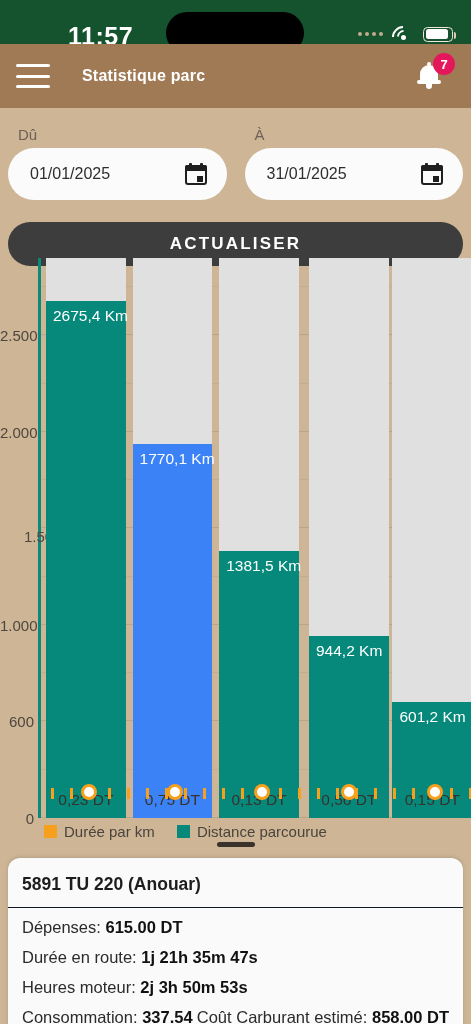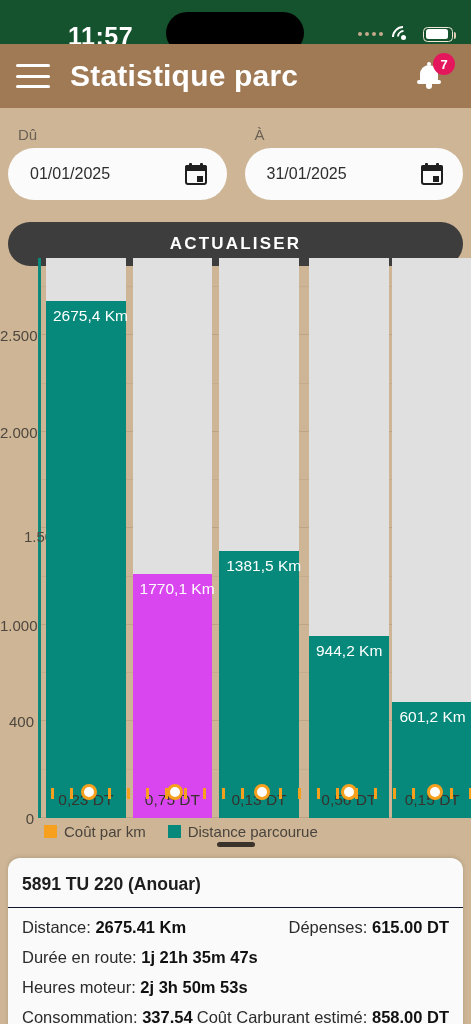--- a/index.html
+++ b/index.html
@@ -45,21 +45,21 @@
     background:#a07a55;
   }
   .appbar-row{
     position:absolute; top:44px; left:0; width:471px; height:64px;
     background:#a07a55; display:flex; align-items:center;
   }
   .hamburger{ width:34px;height:24px; margin-left:16px; display:flex; flex-direction:column;
               justify-content:space-between; cursor:pointer;}
   .hamburger span{ display:block; height:3px; background:#fff; border-radius:2px;}
   .appbar-title{
-    margin-left:20px; color:#fff; font-size:30px; font-weight:bold; letter-spacing:.2px;
+    margin-left:32px; color:#fff; font-size:16px; font-weight:bold; letter-spacing:.2px;
   }
   .bell-wrap{ position:absolute; right:18px; top:12px; width:40px;height:40px;}
   .bell{ position:absolute; left:4px; top:6px; width:24px;height:26px;}
   .bell .body{
     position:absolute; left:3px; top:3px; width:18px;height:17px;
     background:#fff; border-radius:9px 9px 3px 3px;
   }
   .bell .lip{ position:absolute; left:0px; top:18px; width:24px;height:3.5px; background:#fff; border-radius:2px;}
   .bell .clap{ position:absolute; left:9px; top:21.5px; width:6px;height:5px;background:#fff;
                border-radius:0 0 4px 4px;}
@@ -229,37 +229,37 @@
         <div class="gridline" style="bottom: 482.759px;"></div>
         <div class="gridline minor" style="bottom: 48.2759px;"></div>
         <div class="gridline minor" style="bottom: 144.828px;"></div>
         <div class="gridline minor" style="bottom: 241.379px;"></div>
         <div class="gridline minor" style="bottom: 337.931px;"></div>
         <div class="gridline minor" style="bottom: 434.483px;"></div>
         <div class="gridline minor" style="bottom: 531.034px;"></div>
       </div>
     <div id="yticks">
         <div class="ytick" style="bottom: 0px; transform: translateY(50%);">0</div>
-        <div class="ytick" style="bottom: 96.5517px; transform: translateY(50%);">400</div>
+        <div class="ytick" style="bottom: 96.5517px; transform: translateY(50%);">600</div>
         <div class="ytick" style="bottom: 193.103px; transform: translateY(50%);">1.000</div>
         <div class="ytick" style="bottom: 282px; transform: translateY(50%); padding-left: 24px;">1.500</div>
         <div class="ytick" style="bottom: 386.207px; transform: translateY(50%);">2.000</div>
         <div class="ytick" style="bottom: 482.759px; transform: translateY(50%);">2.500</div>
       </div>
     <div id="bars">
         <div class="bar-col" style="left: 8px; width: 79.672px;">
           <div class="bar-track"></div>
           <div class="bar-fill" style="height: 516.629px; background: rgb(6, 137, 122);">
             <div class="bar-label">2675,4 Km</div>
             <div class="cost-label">0,23 DT</div>
           </div>
         </div>
         <div class="bar-col" style="left: 94.6px; width: 79.672px;">
           <div class="bar-track"></div>
-          <div class="bar-fill" style="height: 244px; background: #d946ef;">
+          <div class="bar-fill" style="height: 374px; background: #3b82f6;">
             <div class="bar-label">1770,1 Km</div>
             <div class="cost-label">0,75 DT</div>
           </div>
         </div>
         <div class="bar-col" style="left: 181.2px; width: 79.672px;">
           <div class="bar-track"></div>
           <div class="bar-fill" style="height: 266.772px; background: rgb(6, 137, 122);">
             <div class="bar-label">1381,5 Km</div>
             <div class="cost-label">0,13 DT</div>
           </div>
@@ -306,35 +306,34 @@
         <div class="marker" style="left: 47.836px;"></div>
         <div class="marker" style="left: 134.436px;"></div>
         <div class="marker" style="left: 221.036px;"></div>
         <div class="marker" style="left: 307.636px;"></div>
         <div class="marker" style="left: 394.236px;"></div>
       </div>
   </div>
   <div class="legend" id="legend">
       <span class="grp">
         <span class="swatch" style="background: rgb(246, 160, 30);"></span>
-        <span>Coût par km</span>
+        <span>Durée par km</span>
       </span>
       <span class="grp">
         <span class="swatch" style="background: rgb(6, 137, 122);"></span>
         <span>Distance parcourue</span>
       </span>
     </div>
 </div>
 
 <div class="drag-handle"></div>
 <div class="sheet">
   <div class="sheet-title">5891 TU 220 (Anouar)</div>
   <div class="sheet-body" id="sheet-body">
       <div class="sheet-row">
-        <div class="kv"><span>Distance: </span><b>2675.41 Km</b></div>
         <div class="kv"><span>Dépenses: </span><b>615.00 DT</b></div>
       </div>
       <div class="sheet-row">
         <div class="kv"><span>Durée en route: </span><b>1j 21h 35m 47s</b></div>
       </div>
       <div class="sheet-row">
         <div class="kv"><span>Heures moteur: </span><b>2j 3h 50m 53s</b></div>
       </div>
       <div class="sheet-row clipped">
         <div class="kv"><span>Consommation: </span><b>337.54</b></div>

